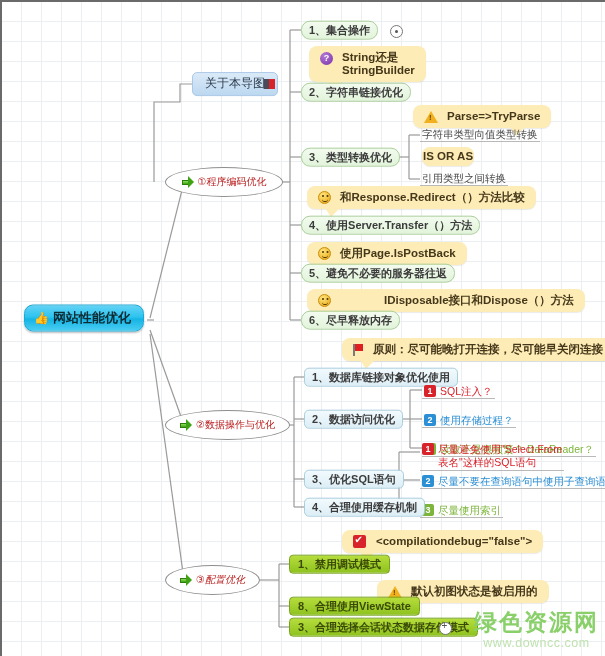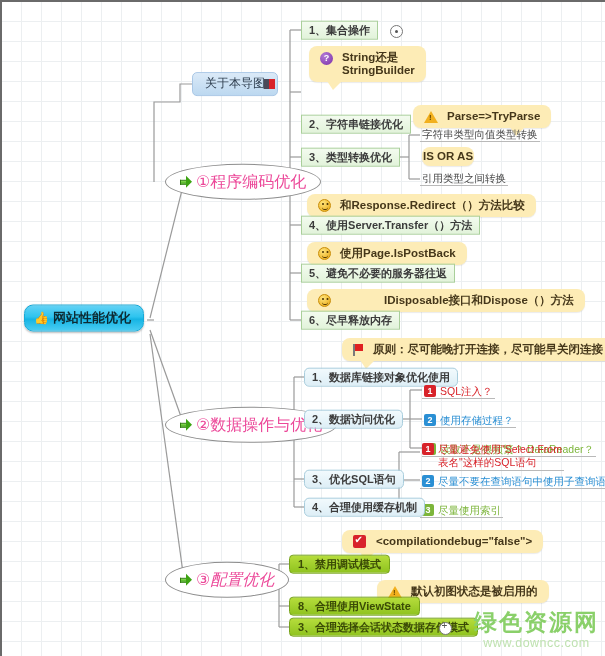--- a/index.html
+++ b/index.html
@@ -44,31 +44,31 @@
     font-size:13px;font-weight:bold;
     box-shadow:0 1px 2px rgba(0,0,0,.25);
   }
 
   
   .ellipse{
     padding:8px 14px;
     border:1px solid #8e8e8e;
     border-radius:50%/50%;
     background:#ffffff;
-    color:#ec4899;
-    font-size:16px;
+    color:#b91c1c;
+    font-size:10px;
     min-width:118px;
     justify-content:center;
   }
 
   
   .topic-green{
     padding:2px 7px;
     border:1px solid #a9cf9a;
-    border-radius:0;
+    border-radius:9px;
     background:linear-gradient(to bottom,#f3fbef 0%,#e2f3da 100%);
     color:#3b3b3b;
     font-size:11px;font-weight:bold;
   }
 
   
   .topic-blue{
     padding:2px 7px;
     border:1px solid #a8cddd;
     border-radius:5px;
@@ -316,21 +316,21 @@
     <span>1、集合操作</span>
   </div>
   <span class="handle" style="left:388px;top:23px;"></span>
 
   <div class="node callout tail" style="left:307px;top:44px;flex-direction:row;align-items:flex-start;">
     <span class="ico ico-q" style="margin-right:5px;margin-top:1px;">?</span>
     <span style="white-space:pre-line;">String还是
 StringBuilder</span>
   </div>
 
-  <div class="node topic-green" style="left:299px;top:90px;transform:translateY(-50%);margin-top:32px;">
+  <div class="node topic-green" style="left:299px;top:90px;transform:translateY(-50%);">
     <span>2、字符串链接优化</span>
   </div>
 
   <div class="node callout tail tail-right" style="left:411px;top:103px;">
     <span class="ico ico-warn" style="margin-right:5px;"></span>
     <span>Parse=&gt;TryParse</span>
   </div>
 
   <div class="node topic-green" style="left:299px;top:155px;transform:translateY(-50%);">
     <span>3、类型转换优化</span>
@@ -341,21 +341,21 @@
   </div>
 
   <div class="node callout notail" style="left:420px;top:145px;padding:3px 1px;">
     <span>IS OR AS</span>
   </div>
 
   <div class="node leaf-plain" style="left:418px;top:170px;">
     <span>引用类型之间转换</span>
   </div>
 
-  <div class="node callout tail" style="left:305px;top:192px;">
+  <div class="node callout tail" style="left:305px;top:184px;">
     <span class="ico ico-smile" style="margin-right:5px;"></span>
     <span>和Response.Redirect（）方法比较</span>
   </div>
 
   <div class="node topic-green" style="left:299px;top:223px;transform:translateY(-50%);">
     <span>4、使用Server.Transfer（）方法</span>
   </div>
 
   <div class="node callout tail" style="left:305px;top:240px;">
     <span class="ico ico-smile" style="margin-right:5px;"></span>

